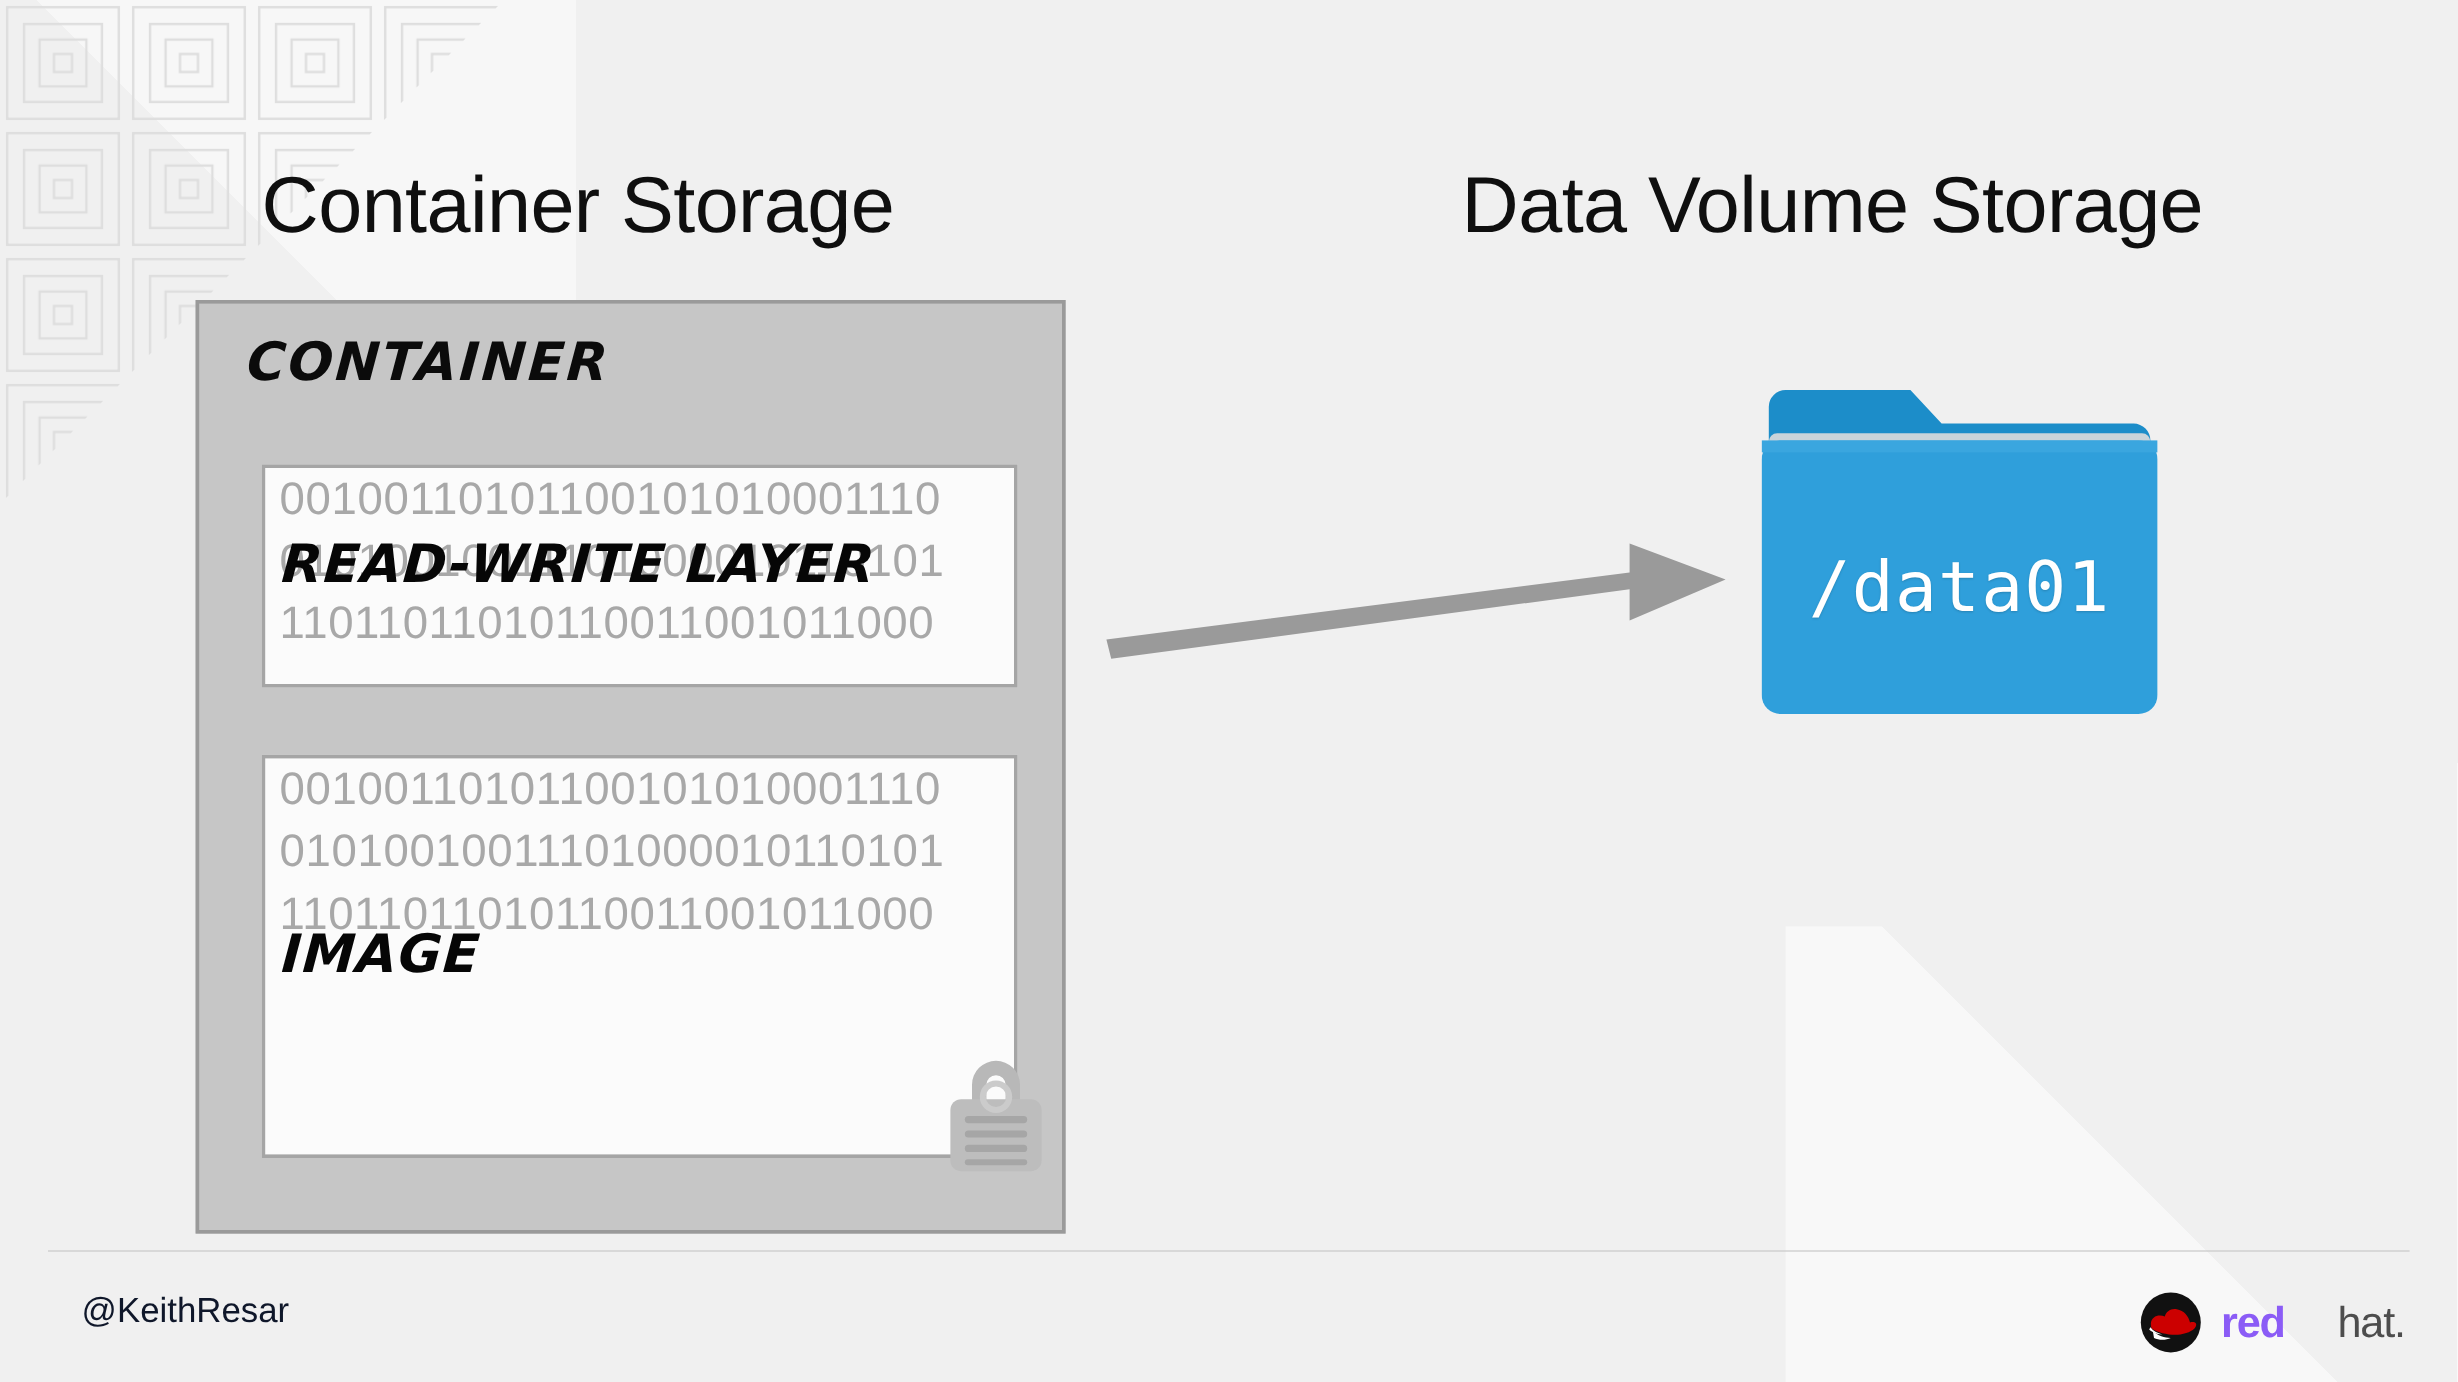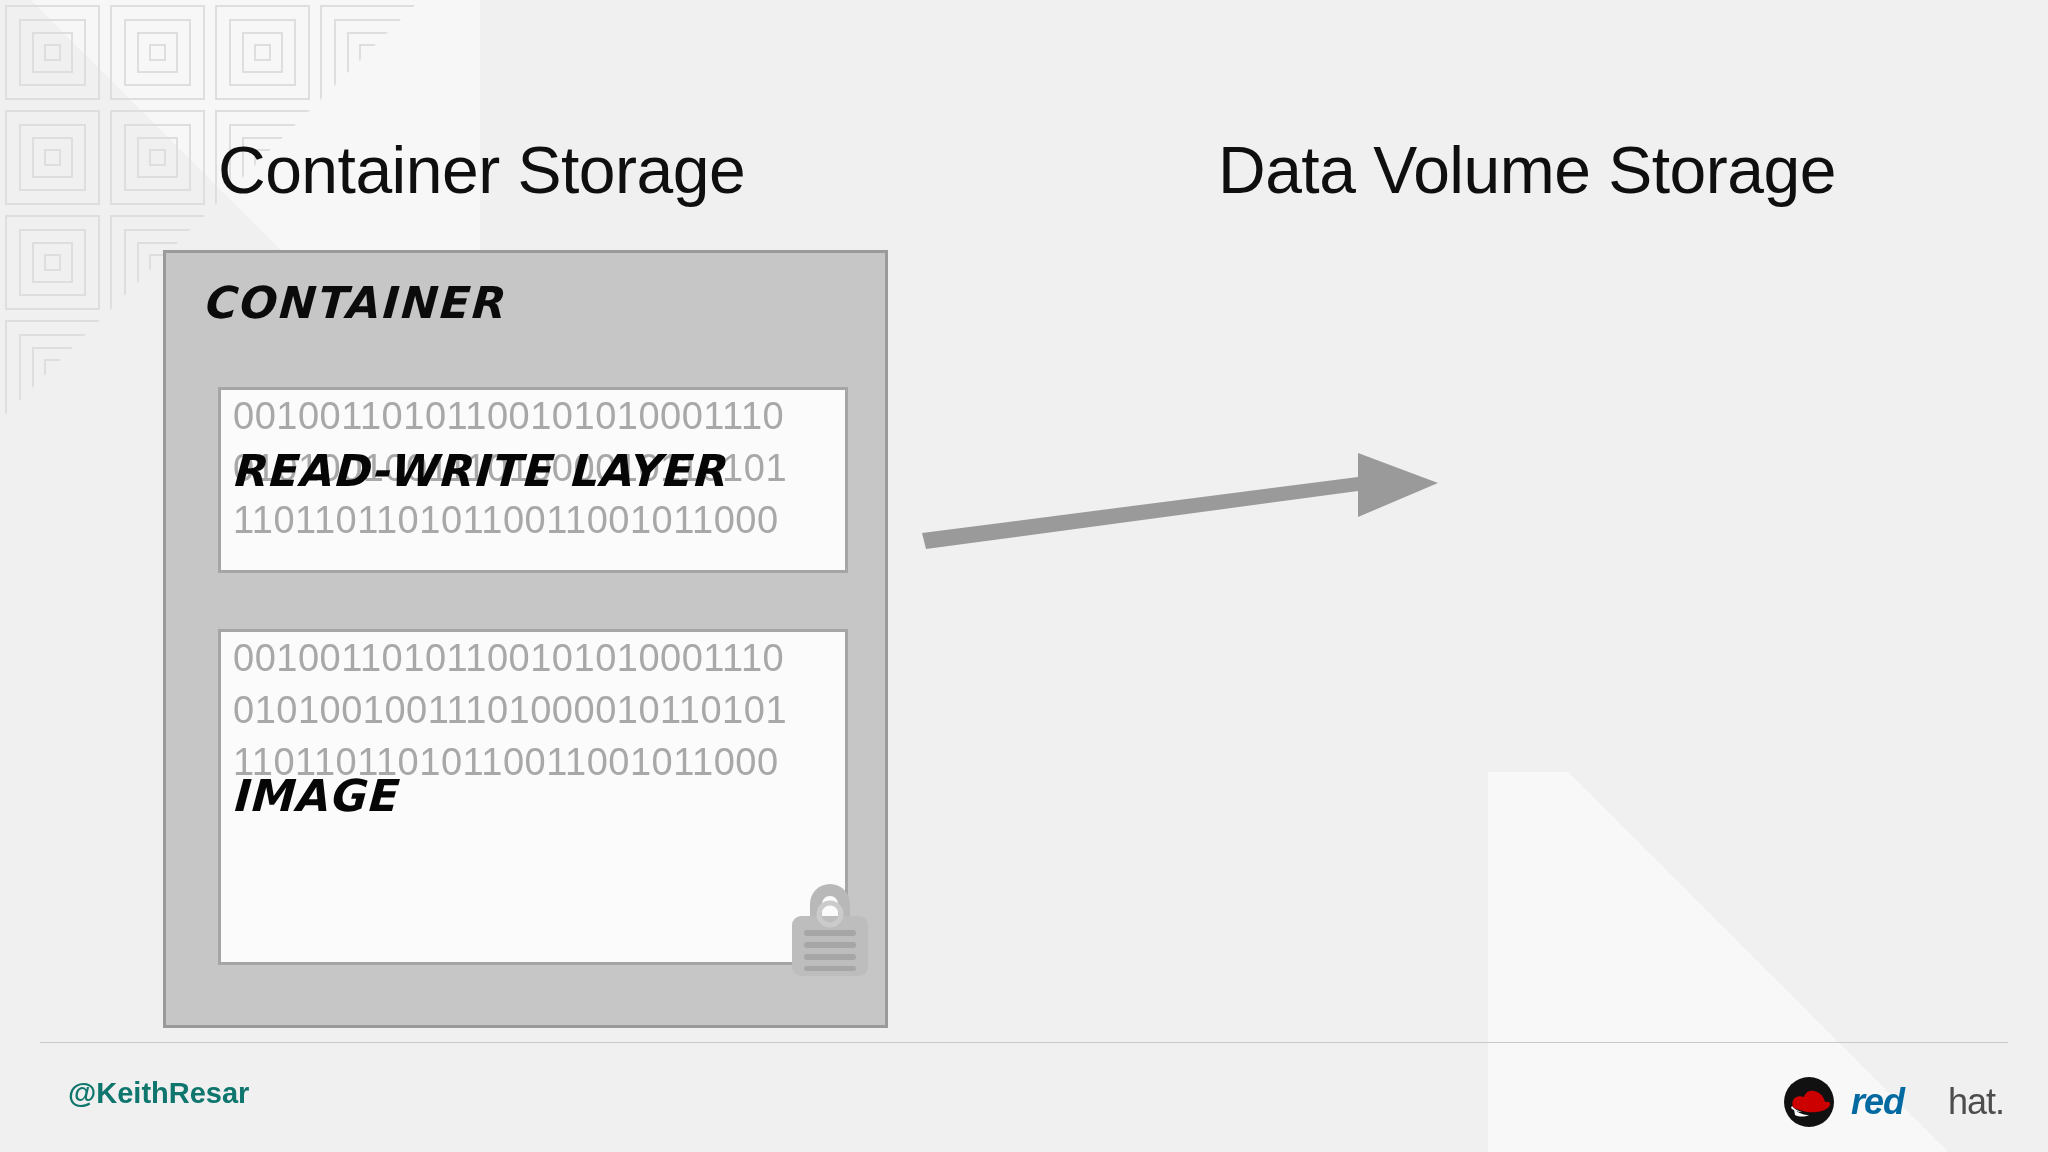--- a/index.html
+++ b/index.html
@@ -166,40 +166,39 @@
     right: 40px;
     top: 1042px;
     height: 1px;
     background: #c9c9c9;
   }
   #footer-handle {
     position: absolute;
     left: 68px;
     top: 1077px;
     font-size: 29px;
-    color: #0f766e;
-    font-family: "Liberation Sans", sans-serif;
-    font-weight: bold;
+    color: #0f172a;
+    font-family: "Liberation Sans", sans-serif;
   }
   #redhat-logo {
     position: absolute;
     right: 44px;
     top: 1074px;
     height: 56px;
     display: flex;
     align-items: center;
     gap: 10px;
   }
   #redhat-wordmark {
     font-family: "Liberation Sans", sans-serif;
     font-size: 36px;
     letter-spacing: -1px;
     line-height: 1;
   }
-  #redhat-wordmark .rh-red { font-weight: 700; color: #0369a1; font-style: italic; }
+  #redhat-wordmark .rh-red { font-weight: 700; color: #8b5cf6; }
   #redhat-wordmark .rh-hat { font-weight: 400; color: #4d4d4d; padding-left: 44px; }
 </style>
 </head>
 <body>
 
 <div id="slide">
 
   <div class="diag-wash-tl"></div>
   <svg class="corner-pattern-svg" viewBox="0 0 420 420" preserveAspectRatio="none">
     <defs>
@@ -254,20 +253,32 @@
       <rect x="20" y="80" width="52" height="6" rx="3"></rect>
       <rect x="20" y="92" width="52" height="5" rx="2.5"></rect>
     </g>
     <circle cx="46" cy="40" r="11" fill="none" stroke="#cbcbcb" stroke-width="5"></circle>
   </svg>
 
   <svg id="arrow-svg" viewBox="0 0 520 140">
     <polygon points="2,108 438,52 438,28 518,58 438,92 438,66 6,124" fill="#9a9a9a"></polygon>
   </svg>
 
+  <div id="folder">
+    <svg width="330" height="310" viewBox="0 0 330 310">
+
+      <path d="M6 34 a14 14 0 0 1 14 -14 h104 l26 28 h160 a14 14 0 0 1 14 14 v22 H6 Z" fill="#1c8dc9"></path>
+
+      <rect x="6" y="56" width="318" height="16" rx="7" fill="#c9d4da"></rect>
+
+      <rect x="0" y="62" width="330" height="228" rx="16" fill="#2f9fdb"></rect>
+      <rect x="0" y="62" width="330" height="10" fill="#3aa6df"></rect>
+    </svg>
+    <div id="folder-label">/data01</div>
+  </div>
 
   <div id="footer-rule"></div>
   <div id="footer-handle">@KeithResar</div>
 
   <div id="redhat-logo">
     <svg width="58" height="52" viewBox="0 0 58 52">
       <circle cx="26" cy="26" r="25" fill="#111111"></circle>
       <path d="M10 31 c6 4 16 6 24 5 c7 -1 12 -4 13 -7 c1 -3 -2 -4 -5 -3 c-1 -5 -5 -10 -11 -11 c-5 -1 -9 2 -10 6 c-3 -1 -7 -1 -9 1 c-3 2 -3 6 -2 9 Z" fill="#cc0000"></path>
       <path d="M11 33 c4 4 10 6 15 6 c-4 2 -10 2 -14 0 Z" fill="#ffffff"></path>
       <path d="M9 30 c2 3 6 5 10 6 c-5 0 -9 -2 -11 -4 Z" fill="#ffffff"></path>

